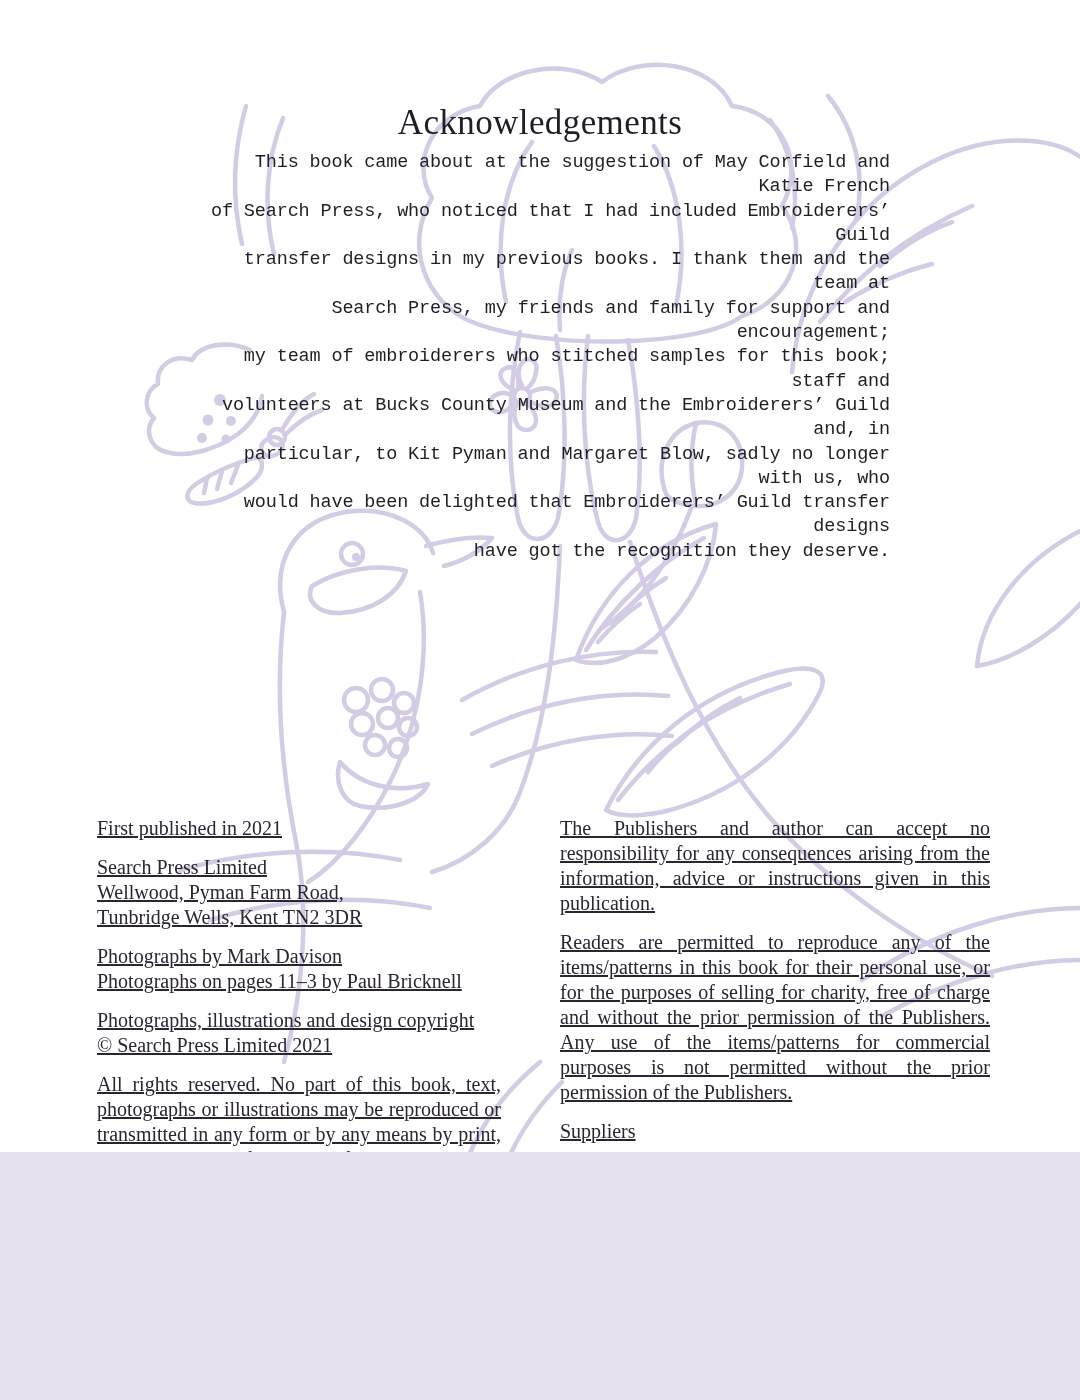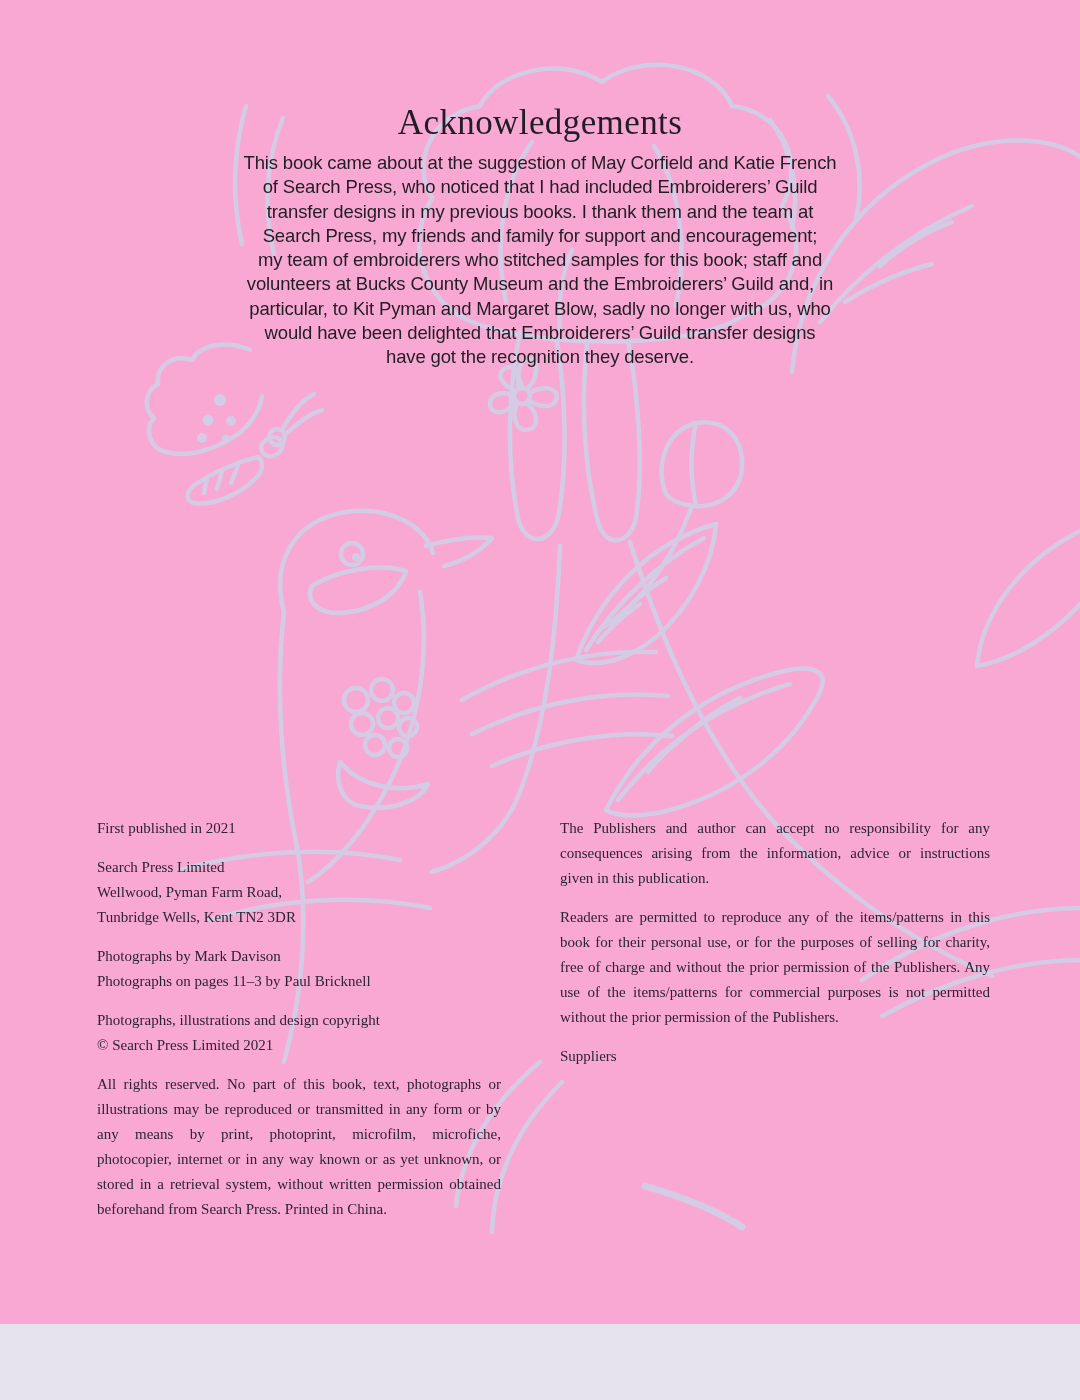--- a/index.html
+++ b/index.html
@@ -3,22 +3,22 @@
 <meta charset="utf-8">
 <style>
   html, body {
     margin: 0;
     padding: 0;
     background: #e6e2ee;
   }
   .page {
     position: relative;
     width: 1080px;
-    height: 1324px;
-    background: #f9a8d4;
+    height: 1152px;
+    background: #ffffff;
     overflow: hidden;
     font-family: "Liberation Serif", serif;
   }
   .watermark {
     position: absolute;
     top: 0; left: 0;
     width: 1080px;
     height: 1400px;
     pointer-events: none;
   }
@@ -35,35 +35,36 @@
     font-family: "Liberation Serif", serif;
     font-weight: 400;
     font-size: 35px;
     line-height: 40px;
     letter-spacing: 0.4px;
     color: #211d27;
   }
   .ack p {
     width: 700px;
     margin: 8px auto 0;
-    font-family: Liberation Sans, sans-serif;
+    font-family: Liberation Mono, monospace;
     font-size: 18.5px;
     line-height: 24.3px;
     letter-spacing: -0.15px;
     color: #201e24;
     white-space: pre-line;
-    text-align: center;
+    text-align: right;
   }
   
   .col {
     position: absolute;
     top: 816px;
-    font-size: 15px;
+    font-size: 20px;
     line-height: 25px;
     color: #2b2433;
+    text-decoration: underline;
   }
   .col-left  { left: 97px;  width: 404px; }
   .col-right { left: 560px; width: 430px; }
   .col p {
     margin: 0 0 14px 0;
   }
   .col p:last-child { margin-bottom: 8px; }
   .pre  { white-space: pre-line; }
   .just { text-align: justify; }
   .suppliers-heading { margin-bottom: 0 !important; }

